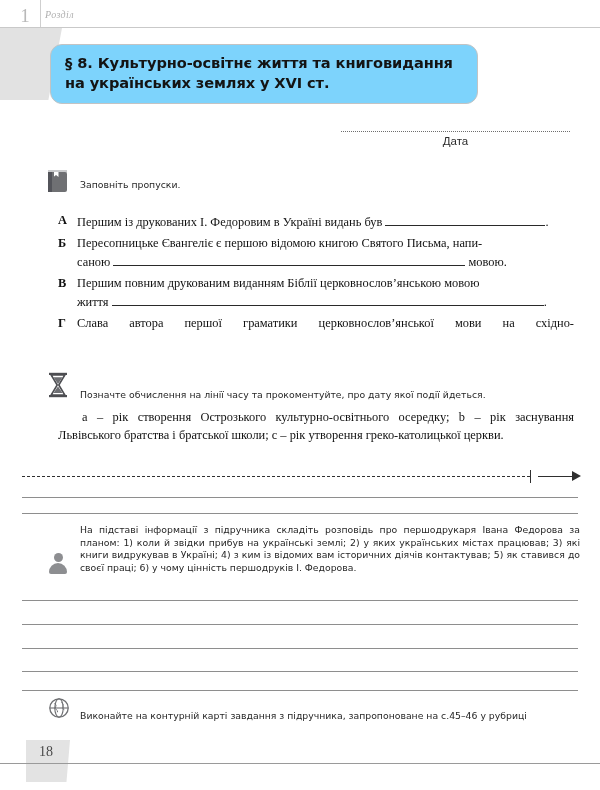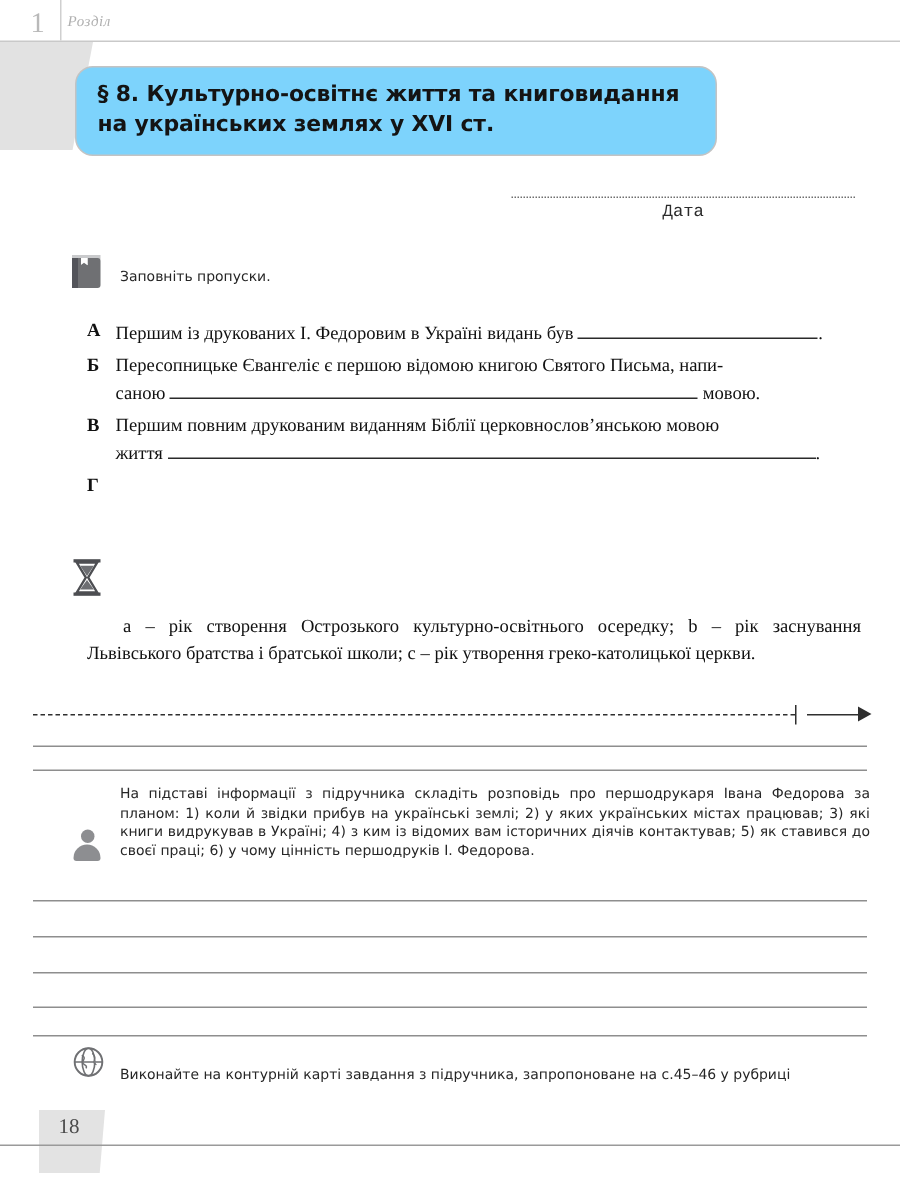--- a/index.html
+++ b/index.html
@@ -82,21 +82,21 @@
     position: absolute;
     left: 341px; top: 131px;
     width: 229px;
     border-top: 1.6px dotted #6e6e6e;
   }
   .date-label {
     position: absolute;
     left: 341px; top: 135px;
     width: 229px;
     text-align: center;
-    font-family: Liberation Mono, monospace;
+    font-family: Liberation Sans, sans-serif;
     font-size: 11.5px;
     color: #2b2b2b;
   }
 
   
   .task {
     position: absolute;
     display: flex;
     align-items: flex-end;
   }
@@ -333,36 +333,38 @@
       <div>
         <span>життя</span>
         <span class="blank-inline" style="width:432px;"></span><span>.</span>
       </div>
     </div>
   </div>
 
   <div class="fill-item">
     <div class="fill-marker">Г</div>
     <div class="fill-body">
+      <div class="jtext" style="text-align:justify; text-align-last:justify;">Слава автора першої граматики церковнослов’янської мови на східно-</div>
     </div>
   </div>
 
 </div>
 
 <div class="task task-hourglass">
   <div class="task-icon">
     <svg width="20" height="26" viewBox="0 0 20 26" aria-hidden="true">
       <rect x="1" y="0.8" width="18" height="2.2" fill="#4d4e52"></rect>
       <rect x="1" y="23" width="18" height="2.2" fill="#4d4e52"></rect>
       <path d="M3.2 3 L16.8 3 L10.8 13 L16.8 23 L3.2 23 L9.2 13 Z" fill="none" stroke="#4d4e52" stroke-width="1.6"></path>
       <path d="M5.4 5.2 L14.6 5.2 L10 12 Z" fill="#6d6e72"></path>
       <path d="M10 14.6 L14.6 21 L5.4 21 Z" fill="#6d6e72"></path>
     </svg>
   </div>
   <div class="task-text hg-text">
+    <div>Позначте обчислення на лінії часу та прокоментуйте, про дату якої події йдеться.</div>
   </div>
 </div>
 
 <div class="abc-para">a – рік створення Острозького культурно-освітнього осередку; b – рік заснування Львівського братства і братської школи; c – рік утворення греко-католицької церкви.</div>
 
 <div class="timeline-dash"></div>
 <div class="timeline-tick"></div>
 <div class="timeline-solid"></div>
 <div class="timeline-arrow"></div>
 

